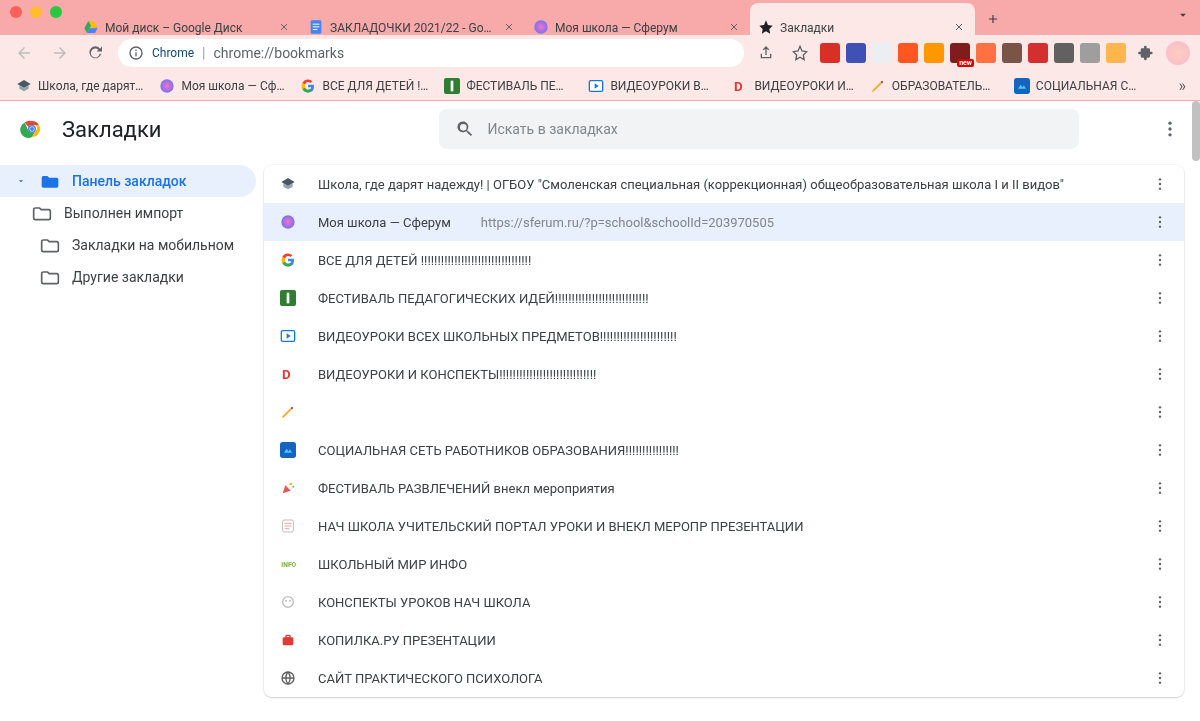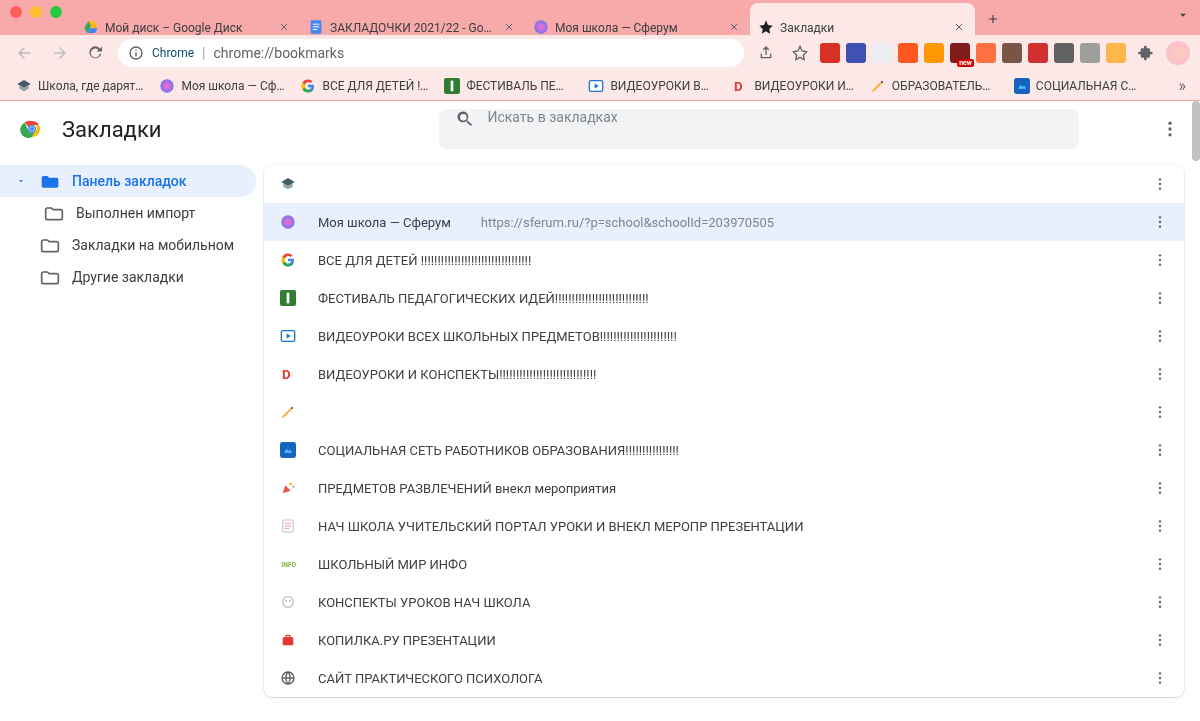--- a/index.html
+++ b/index.html
@@ -38,32 +38,32 @@
 .bmitem{display:flex;align-items:center;gap:6px;padding:4px 6px;font-size:12px;color:#3c4043;cursor:pointer;border-radius:4px;white-space:nowrap;max-width:140px}
 .bmitem .bmicon{width:16px;height:16px;flex:none;border-radius:2px}
 .bmitem .bmtext{overflow:hidden;text-overflow:ellipsis}
 .bmbar .chev{margin-left:auto;cursor:pointer;color:#5f6368;padding:4px}
 
 
 .page{background:#fff;height:calc(721px - 101px);display:flex;flex-direction:column}
 .appbar{height:56px;display:flex;align-items:center;padding:0 20px;gap:18px}
 .appbar .logo{width:24px;height:24px}
 .appbar .apptitle{font-size:22px;color:#202124}
-.searchwrap{margin-left:260px;flex:0 0 640px;height:40px;background:#f1f3f4;border-radius:8px;display:flex;align-items:flex-start;padding:0 16px;gap:12px;color:#5f6368}
+.searchwrap{margin-left:260px;flex:0 0 640px;height:40px;background:#f1f3f4;border-radius:8px;display:flex;align-items:center;padding:0 16px;gap:12px;color:#5f6368}
 .searchwrap svg{flex:none}
 .searchwrap .ph{font-size:14px;color:#80868b}
 .appmenu{margin-left:auto;cursor:pointer;color:#5f6368}
 
 .content{flex:1;display:flex;overflow:hidden}
 .sidebar{width:256px;padding-top:8px}
 .tree-item{height:32px;display:flex;align-items:center;gap:12px;padding:0 16px;font-size:14px;color:#3c4043;cursor:pointer;border-top-right-radius:20px;border-bottom-right-radius:20px}
 .tree-item.selected{background:#e8f0fe;color:#1a73e8;font-weight:500}
 .tree-item .arrow{width:12px;color:#5f6368}
 .tree-item.selected .arrow{color:#1a73e8}
-.tree-item.child{padding-left:44px}
+.tree-item.child{padding-left:32px}
 .foldericon{width:20px;height:20px;display:flex;align-items:center;justify-content:center}
 
 .main{flex:1;padding:8px 16px 0 8px;overflow-y:auto}
 .card{background:#fff;border-radius:8px;box-shadow:0 1px 2px rgba(0,0,0,.15),0 0 0 1px rgba(0,0,0,.03);overflow:hidden}
 .row{height:38px;display:flex;align-items:center;padding:0 16px;gap:22px;font-size:13px;color:#3c4043;cursor:pointer}
 .row.sel{background:#e8f0fe}
 .row .ricon{width:16px;height:16px;flex:none;border-radius:2px}
 .row .rtitle{white-space:nowrap;overflow:hidden;text-overflow:ellipsis}
 .row .rurl{color:#80868b;margin-left:8px;white-space:nowrap;overflow:hidden;text-overflow:ellipsis}
 .row .rmenu{margin-left:auto;color:#5f6368;cursor:pointer;flex:none}
@@ -373,20 +373,21 @@
       </div>
     <div class="main">
       <div class="card" id="listcard">
           <div class="row">
             <span class="ricon">
               <svg width="16" height="16" viewBox="0 0 24 24">
                 <path fill="#455a64" d="M12 3L2 9l10 6 10-6z"></path>
                 <path fill="#90a4ae" d="M5 11v5l7 4 7-4v-5l-7 4z"></path>
               </svg>
             </span>
+            <span class="rtitle">Школа, где дарят надежду! | ОГБОУ "Смоленская специальная (коррекционная) общеобразовательная школа I и II видов"</span>
             <span class="rmenu">
               <svg width="16" height="16" viewBox="0 0 24 24">
                 <circle cx="12" cy="5" r="1.8" fill="currentColor"></circle>
                 <circle cx="12" cy="12" r="1.8" fill="currentColor"></circle>
                 <circle cx="12" cy="19" r="1.8" fill="currentColor"></circle>
               </svg>
             </span>
           </div>
           <div class="row sel">
             <span class="ricon">
@@ -507,21 +508,21 @@
             </span>
           </div>
           <div class="row">
             <span class="ricon">
               <svg width="16" height="16" viewBox="0 0 24 24">
                 <path fill="#ef5350" d="M4 20l4-12 8 8z"></path>
                 <circle cx="16" cy="6" r="2" fill="#ffb300"></circle>
                 <circle cx="20" cy="10" r="1.5" fill="#7cb342"></circle>
               </svg>
             </span>
-            <span class="rtitle">ПРЕДМЕТОВ РАЗВЛЕЧЕНИЙ внекл мероприятия</span>
+            <span class="rtitle">ФЕСТИВАЛЬ РАЗВЛЕЧЕНИЙ внекл мероприятия</span>
             <span class="rmenu">
               <svg width="16" height="16" viewBox="0 0 24 24">
                 <circle cx="12" cy="5" r="1.8" fill="currentColor"></circle>
                 <circle cx="12" cy="12" r="1.8" fill="currentColor"></circle>
                 <circle cx="12" cy="19" r="1.8" fill="currentColor"></circle>
               </svg>
             </span>
           </div>
           <div class="row">
             <span class="ricon">

